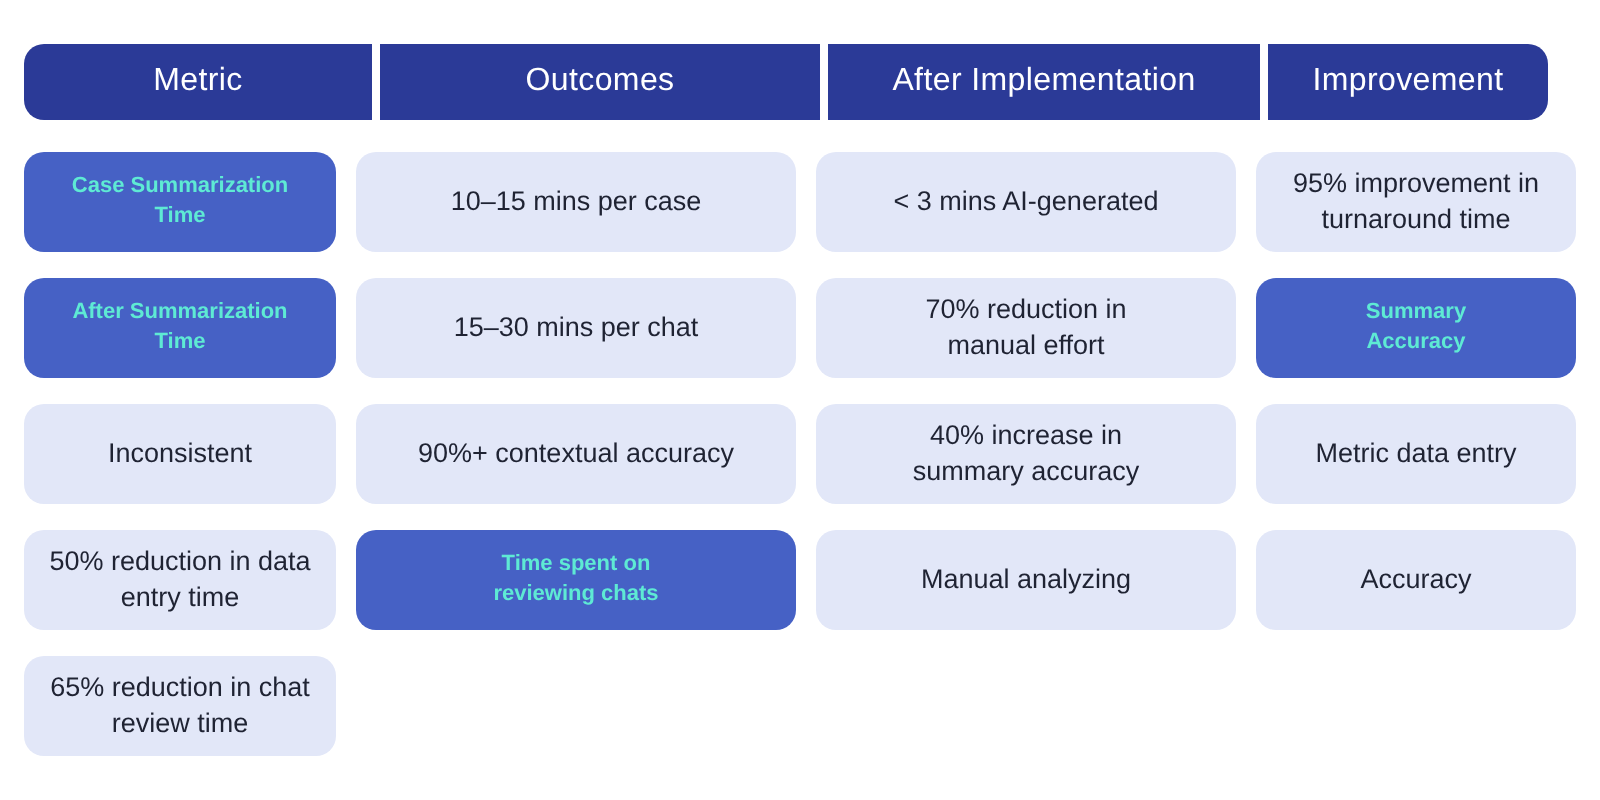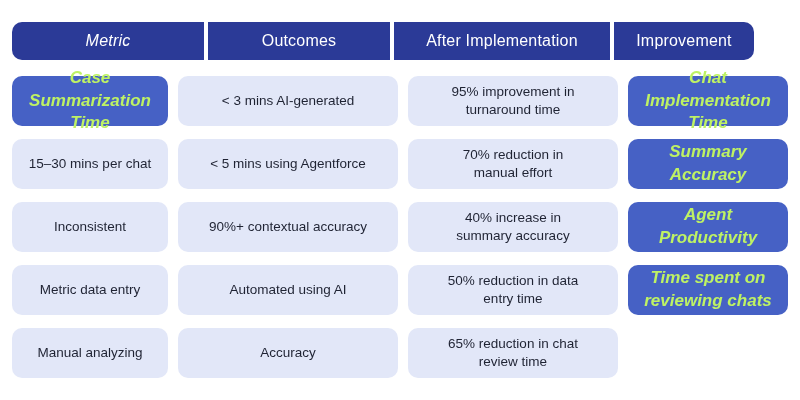--- a/index.html
+++ b/index.html
@@ -27,22 +27,22 @@
     height: 38px;
     display: flex;
     align-items: center;
     justify-content: center;
     font-size: 16px;
     font-weight: 500;
     letter-spacing: 0.2px;
   }
   .hcell.first { border-radius: 10px 0 0 10px; }
   .hcell.last  { border-radius: 0 10px 10px 0; }
-  .w1 { width: 192px; font-style: italic; }
-  .w2 { width: 182px; }
+  .w1 { width: 174px; }
+  .w2 { width: 220px; }
   .w3 { width: 216px; text-align: right; }
   .w4 { width: 140px; }
   
   .grid {
     display: grid;
     grid-template-columns: 156px 220px 210px 160px;
     column-gap: 10px;
     row-gap: 13px;
   }
   .cell {
@@ -52,24 +52,23 @@
     align-items: center;
     justify-content: center;
     text-align: center;
     white-space: pre-line;
     line-height: 1.35;
     padding: 2px 8px;
     box-sizing: border-box;
   }
   .cell.metric {
     background: #4661C5;
-    color: #bef264;
+    color: #5eead4;
     font-weight: bold;
-    font-size: 17px;
-    font-style: italic;
+    font-size: 11px;
   }
   .cell.light {
     background: #E2E7F8;
     color: #1F2333;
     font-size: 13.5px;
   }
 </style>
 </head>
 <body>
 
@@ -79,42 +78,39 @@
     <div class="hcell first w1">Metric</div>
     <div class="hcell w2">Outcomes</div>
     <div class="hcell w3">After Implementation</div>
     <div class="hcell last w4">Improvement</div>
   </div>
 
   <div class="grid">
 
     <div class="cell metric">Case Summarization
 Time</div>
+    <div class="cell light">10–15 mins per case</div>
     <div class="cell light">&lt; 3 mins AI-generated</div>
     <div class="cell light">95% improvement in
 turnaround time</div>
 
-    <div class="cell metric">Chat Implementation
+    <div class="cell metric">After Summarization
 Time</div>
     <div class="cell light">15–30 mins per chat</div>
-    <div class="cell light">&lt; 5 mins using Agentforce</div>
     <div class="cell light">70% reduction in
 manual effort</div>
 
     <div class="cell metric">Summary
 Accuracy</div>
     <div class="cell light">Inconsistent</div>
     <div class="cell light">90%+ contextual accuracy</div>
     <div class="cell light">40% increase in
 summary accuracy</div>
 
-    <div class="cell metric">Agent
-Productivity</div>
     <div class="cell light">Metric data entry</div>
-    <div class="cell light">Automated using AI</div>
     <div class="cell light">50% reduction in data
 entry time</div>
 
     <div class="cell metric">Time spent on
 reviewing chats</div>
     <div class="cell light">Manual analyzing</div>
     <div class="cell light">Accuracy</div>
     <div class="cell light">65% reduction in chat
 review time</div>
 

